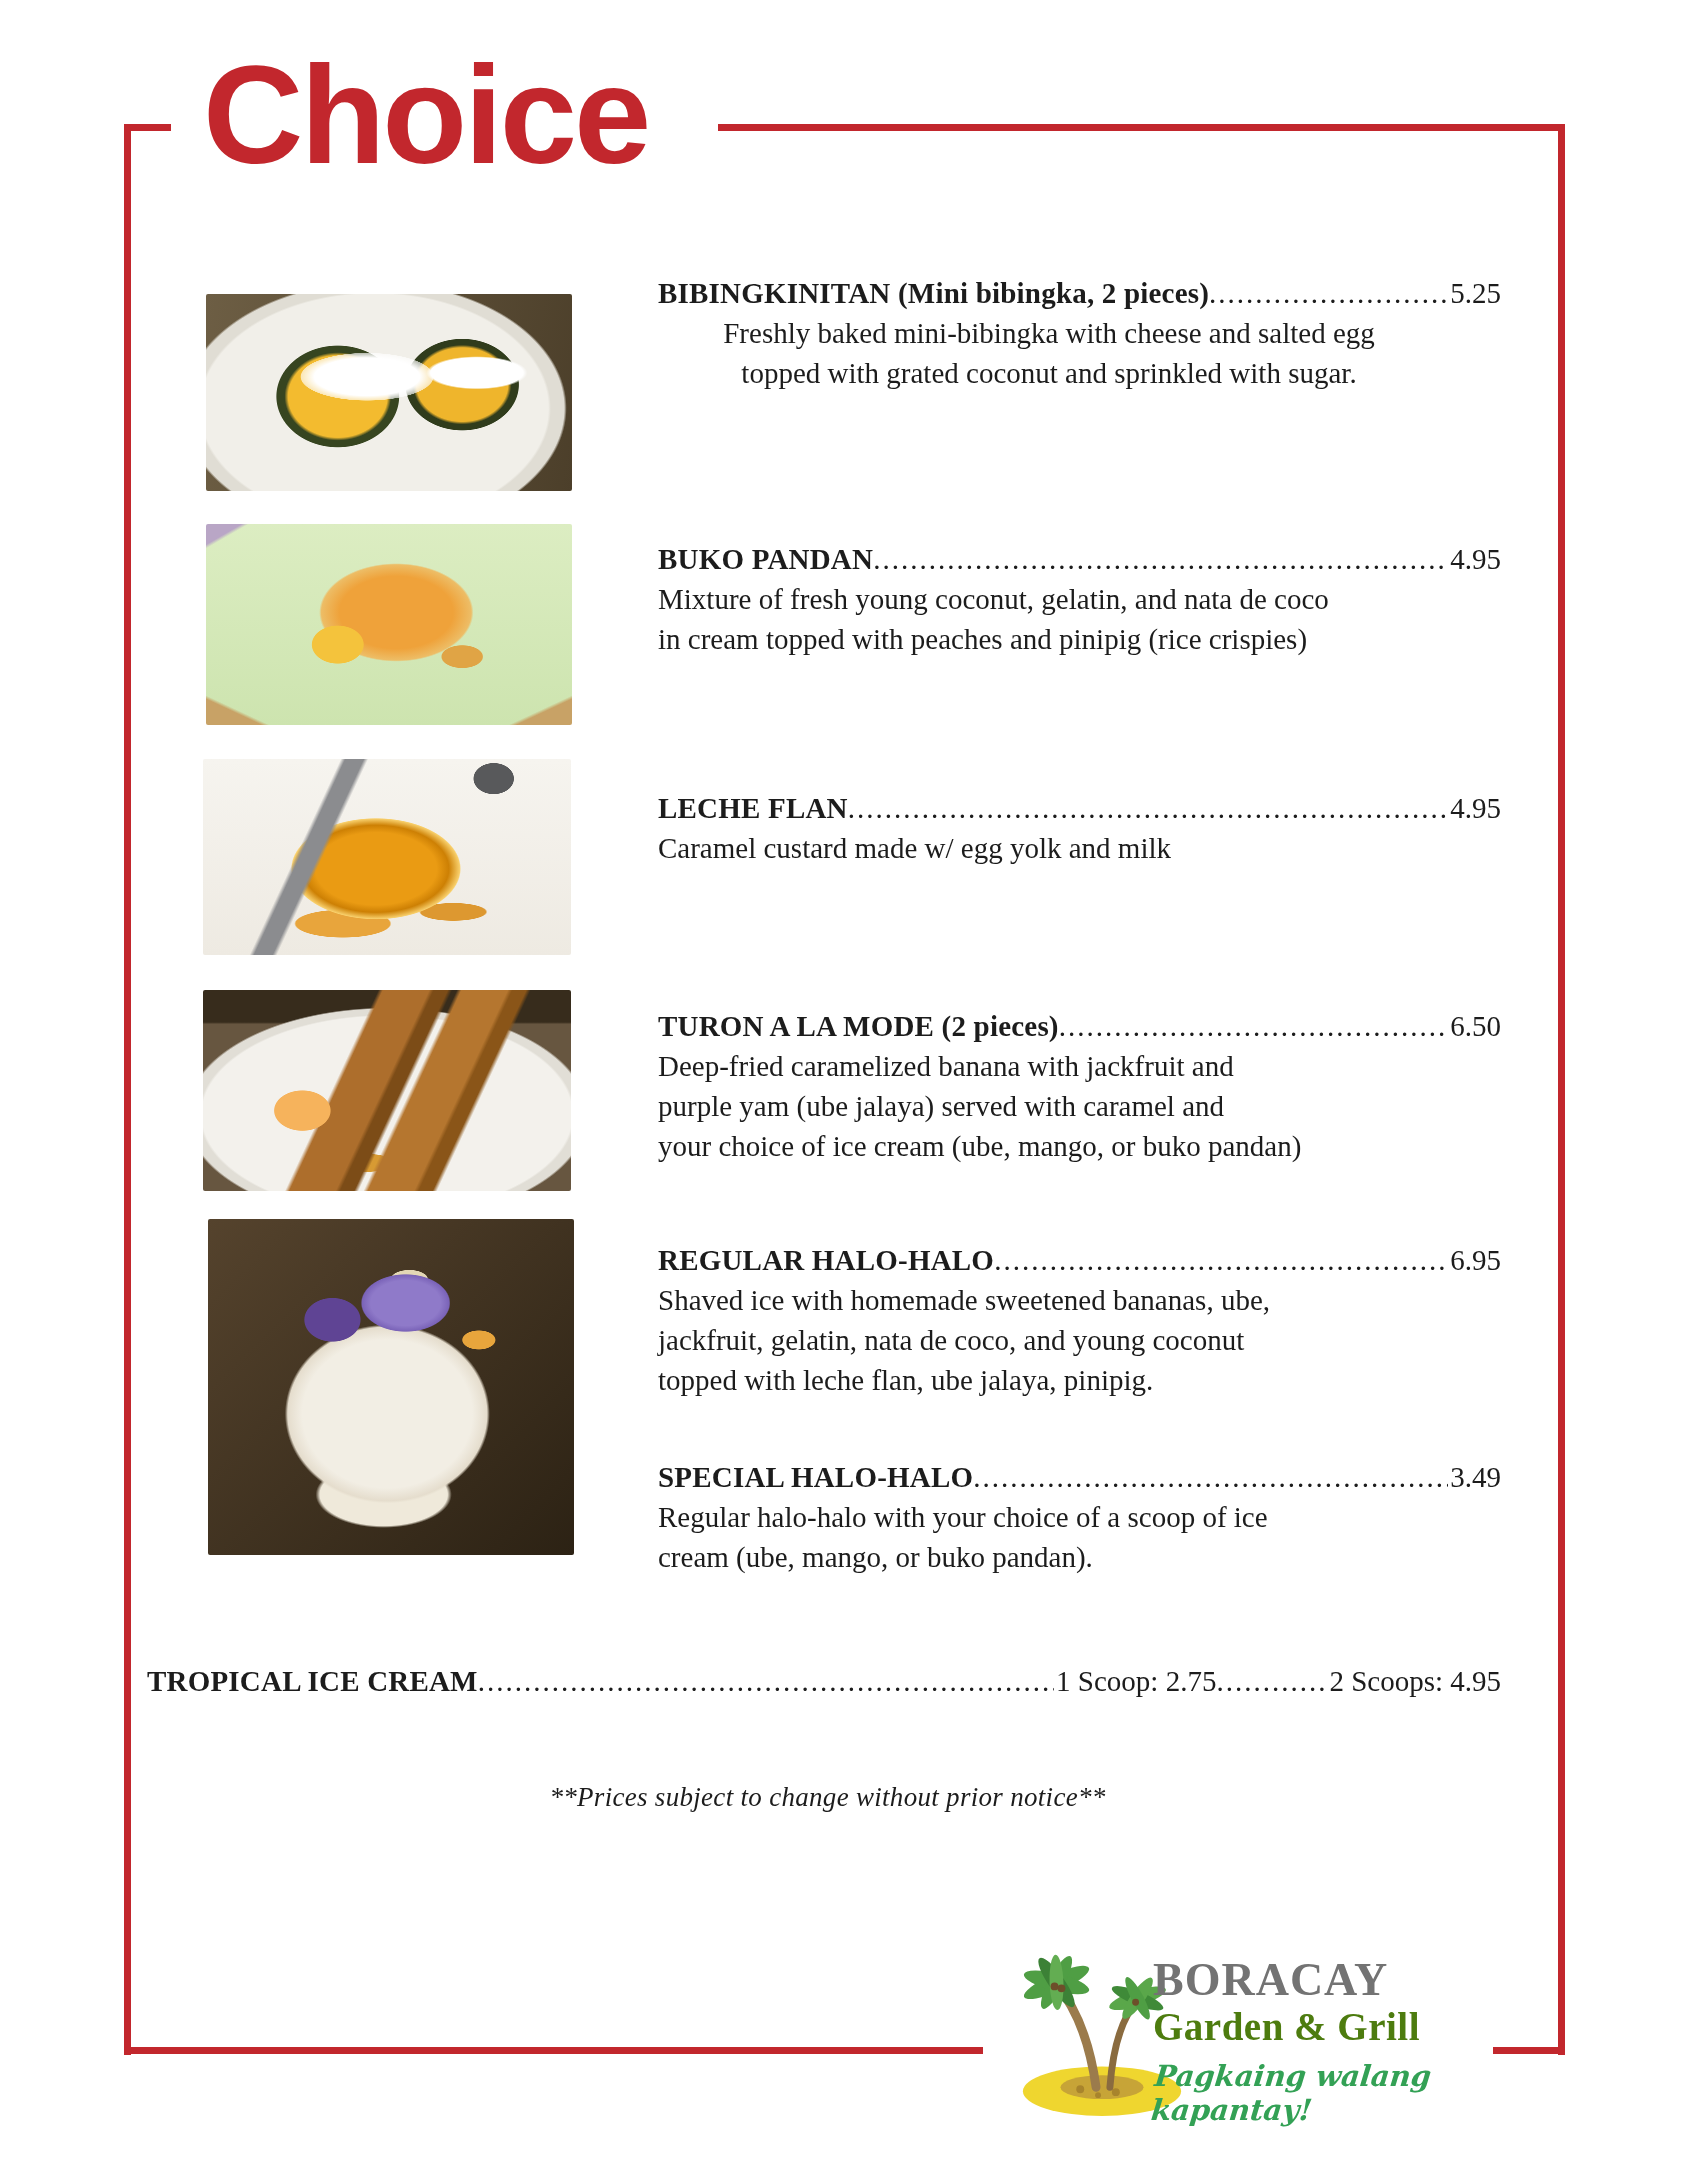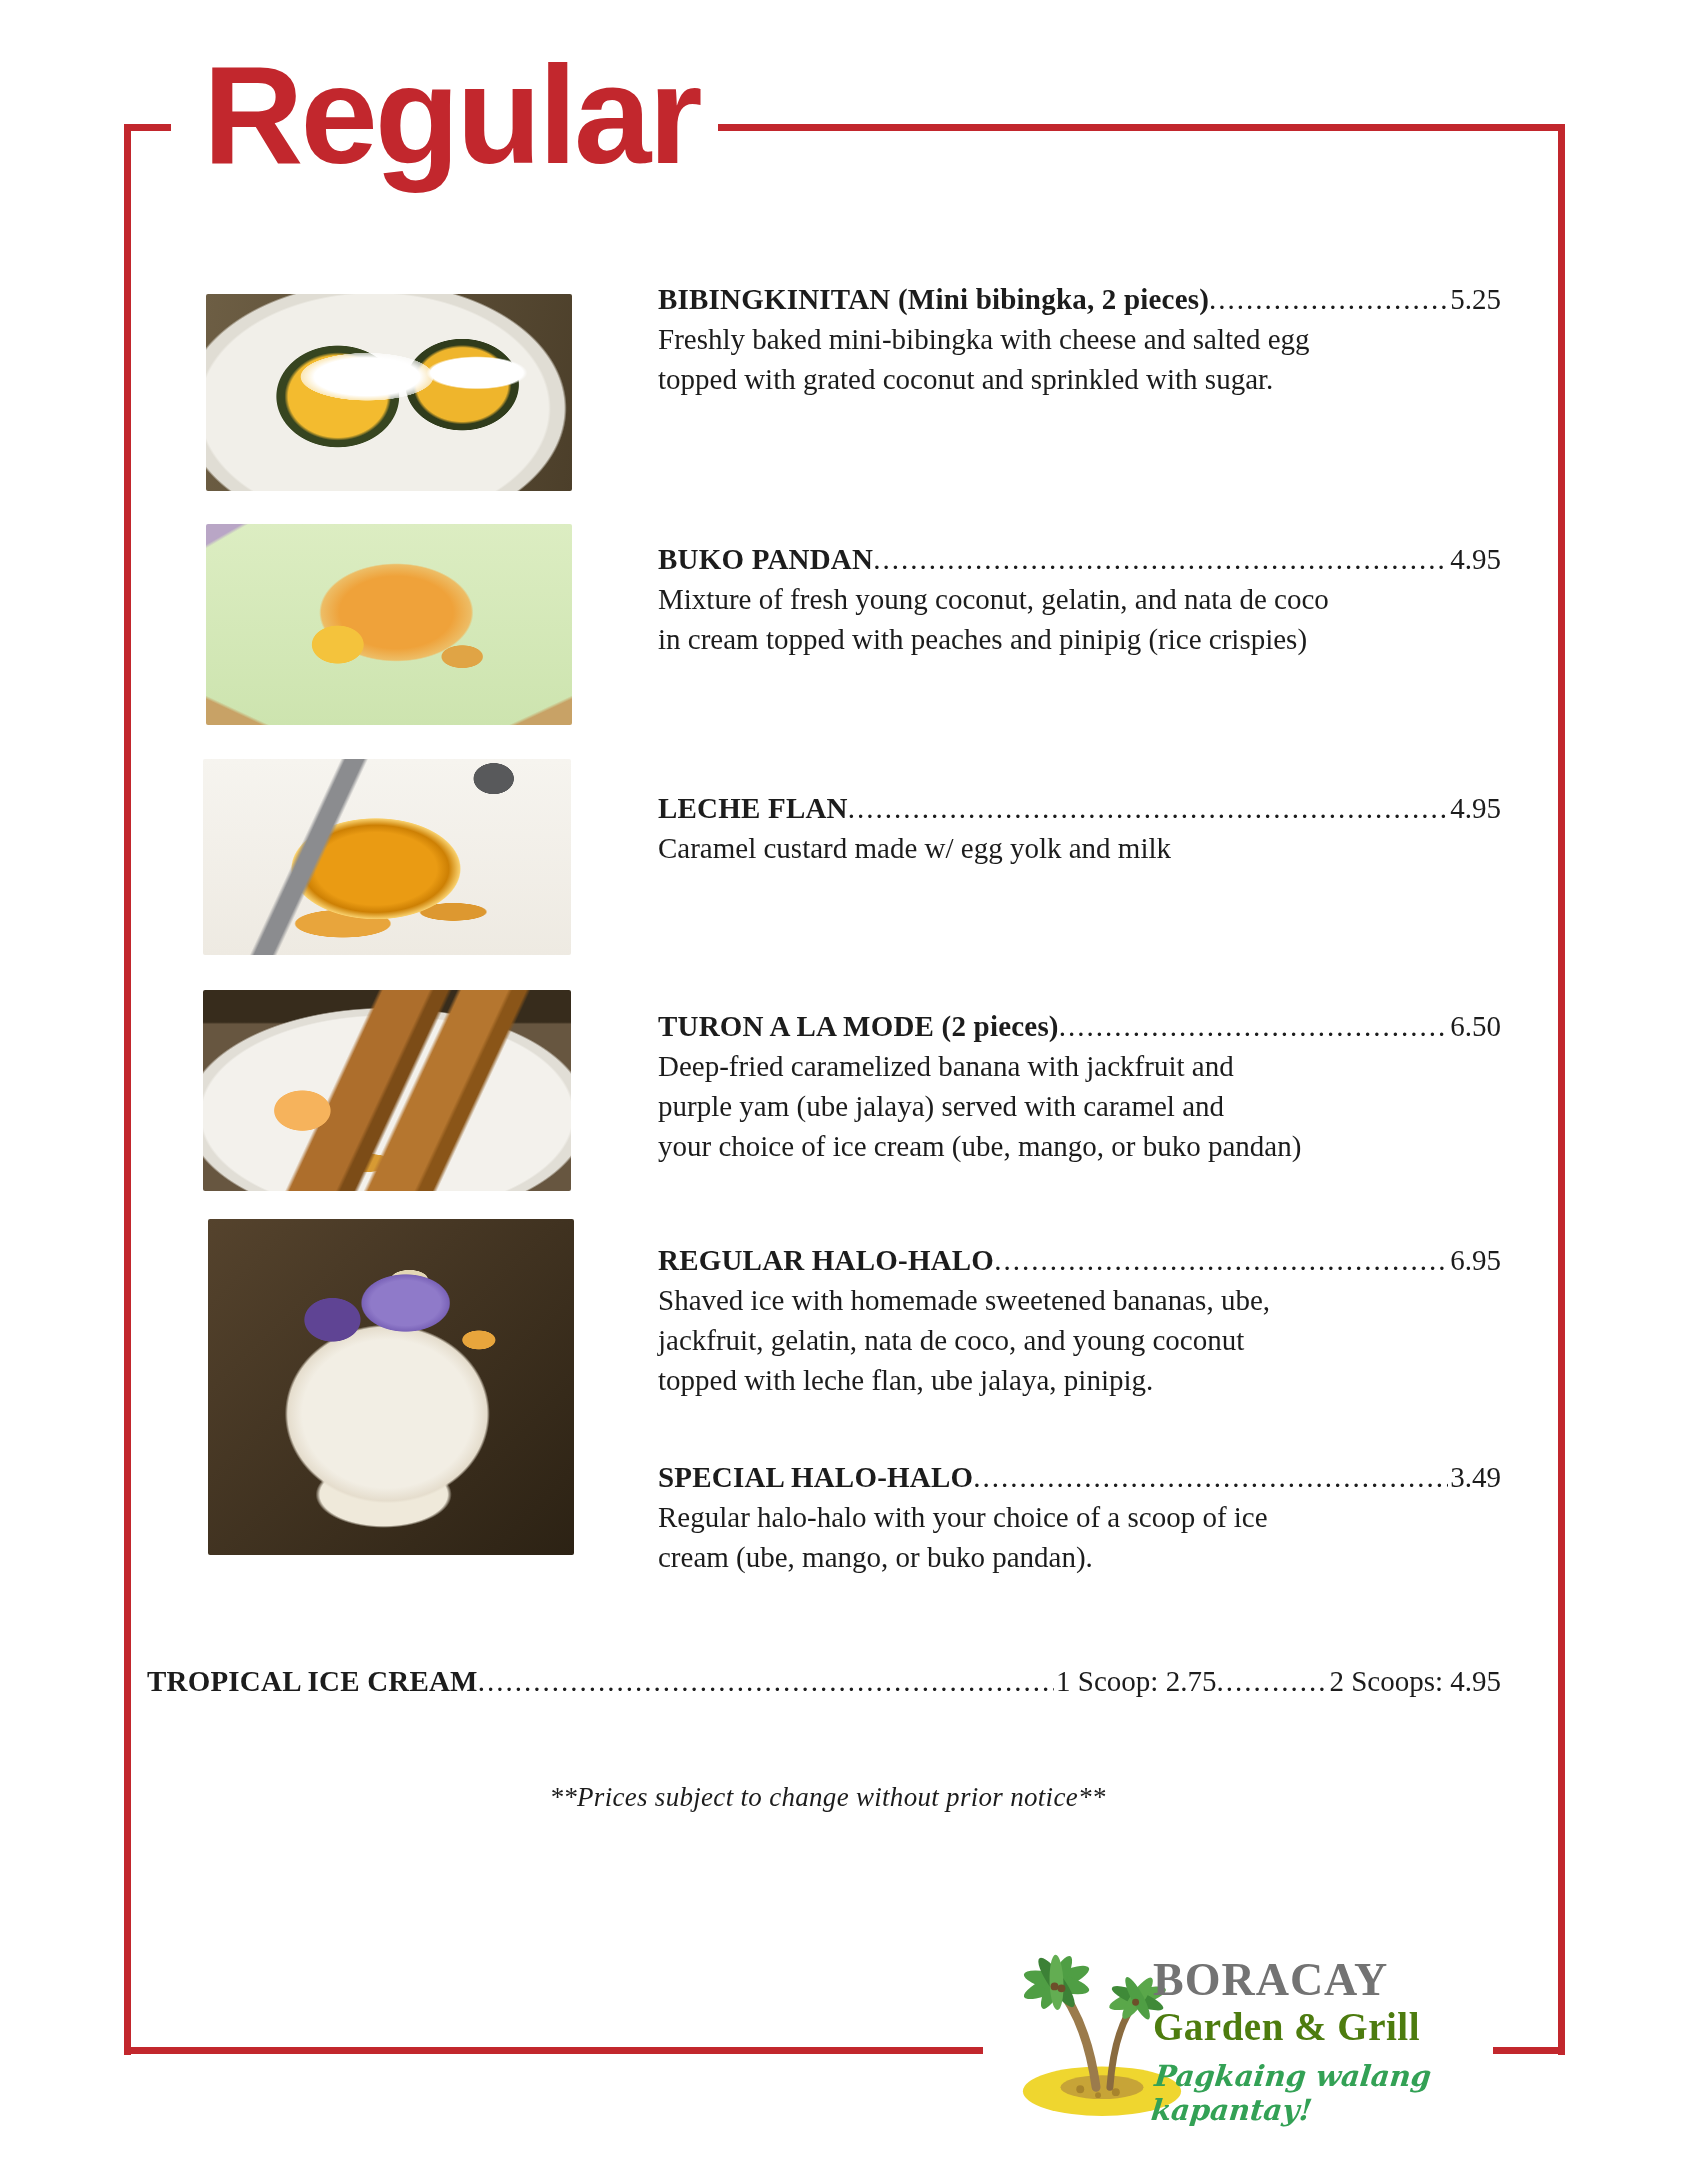--- a/index.html
+++ b/index.html
@@ -95,29 +95,29 @@
 
 <div class="page">
 
   <div class="frame f-left"></div>
   <div class="frame f-right"></div>
   <div class="frame f-top-stub"></div>
   <div class="frame f-top-main"></div>
   <div class="frame f-bottom-left"></div>
   <div class="frame f-bottom-right"></div>
 
-  <div class="title">Regular</div>
+  <div class="title">Choice</div>
 
   <div class="photo ph1" aria-label="Bibingkinitan mini bibingka photo"></div>
   <div class="photo ph2" aria-label="Buko pandan photo"></div>
   <div class="photo ph3" aria-label="Leche flan photo"></div>
   <div class="photo ph4" aria-label="Turon a la mode photo"></div>
   <div class="photo ph5" aria-label="Halo-halo photo"></div>
 
-  <div class="item" style="top:279px;">
+  <div class="item" style="top:273px;text-align:center;">
     <div class="row">
       <span class="iname">BIBINGKINITAN (Mini bibingka, 2 pieces)</span>
       <span class="dots"></span>
       <span class="iprice">5.25</span>
     </div>
     <div class="desc">Freshly baked mini-bibingka with cheese and salted egg
 topped with grated coconut and sprinkled with sugar.</div>
   </div>
 
   <div class="item" style="top:539px;">

